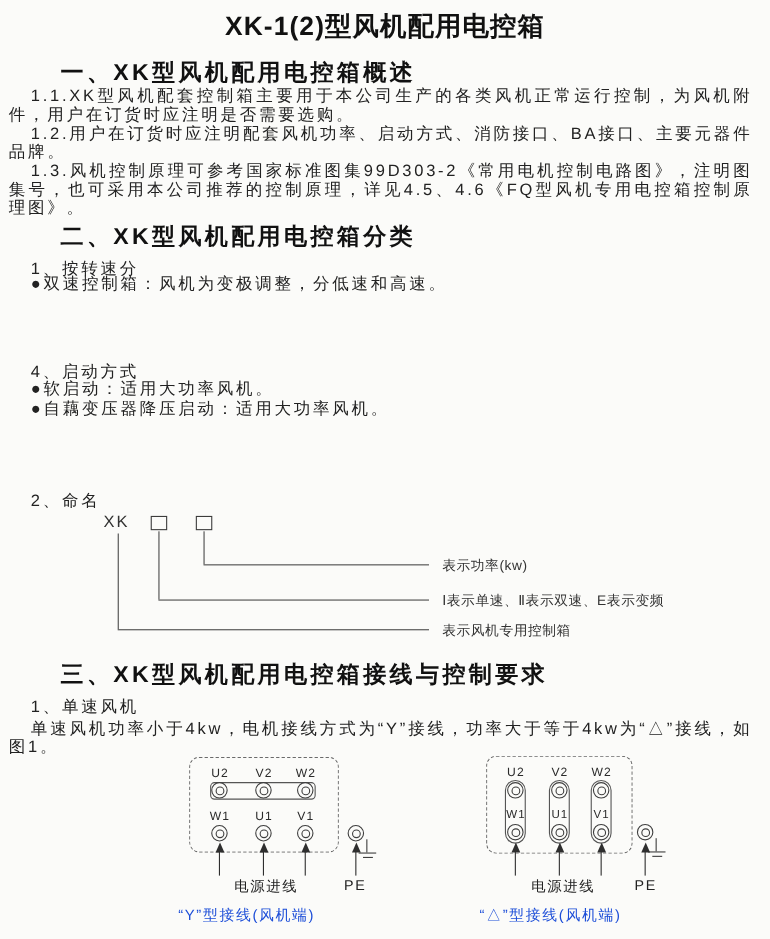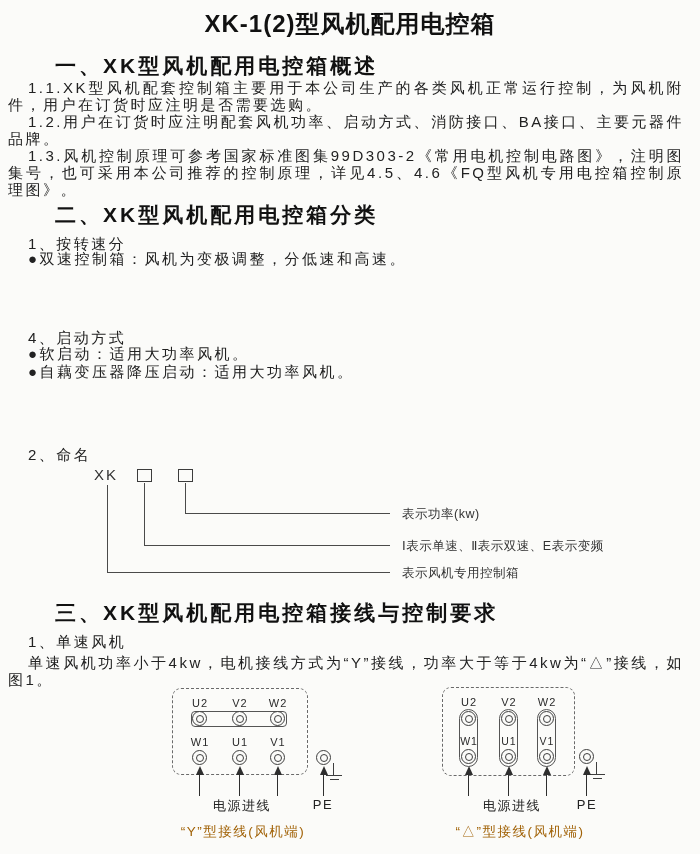--- a/index.html
+++ b/index.html
@@ -63,21 +63,21 @@
   .arrow { width:9px; height:30px; }
   .arrow .head {
     position:absolute; left:0.5px; top:0; width:0; height:0;
     border-left:4px solid transparent; border-right:4px solid transparent;
     border-bottom:9px solid #2e2e2e;
   }
   .arrow .stem { position:absolute; left:3.9px; top:8px; width:1.4px; height:22px; background:#2e2e2e; }
   .gnd-v { width:1.4px; background:#3e3e3e; }
   .gnd-h { height:1.4px; background:#3e3e3e; }
   .fig-label { font-size:13px; letter-spacing:1.5px; color:#222; text-align:center; white-space:nowrap; }
-  .caption { font-size:13.5px; letter-spacing:1.5px; color:#a16207; text-align:center; white-space:nowrap; }
+  .caption { font-size:13.5px; letter-spacing:1.5px; color:#1d4ed8; white-space:nowrap; }
 </style>
 </head>
 <body>
 
 <div class="abs doc-title">XK-1(2)型风机配用电控箱</div>
 
 <div class="abs heading" style="top:52px">一、XK型风机配用电控箱概述</div>
 <p class="abs body-text" style="top:79px">1.1.XK型风机配套控制箱主要用于本公司生产的各类风机正常运行控制，为风机附件，用户在订货时应注明是否需要选购。</p>
 <p class="abs body-text" style="top:113px">1.2.用户在订货时应注明配套风机功率、启动方式、消防接口、BA接口、主要元器件品牌。</p>
 <p class="abs body-text" style="top:147px">1.3.风机控制原理可参考国家标准图集99D303-2《常用电机控制电路图》，注明图集号，也可采用本公司推荐的控制原理，详见4.5、4.6《FQ型风机专用电控箱控制原理图》。</p>

